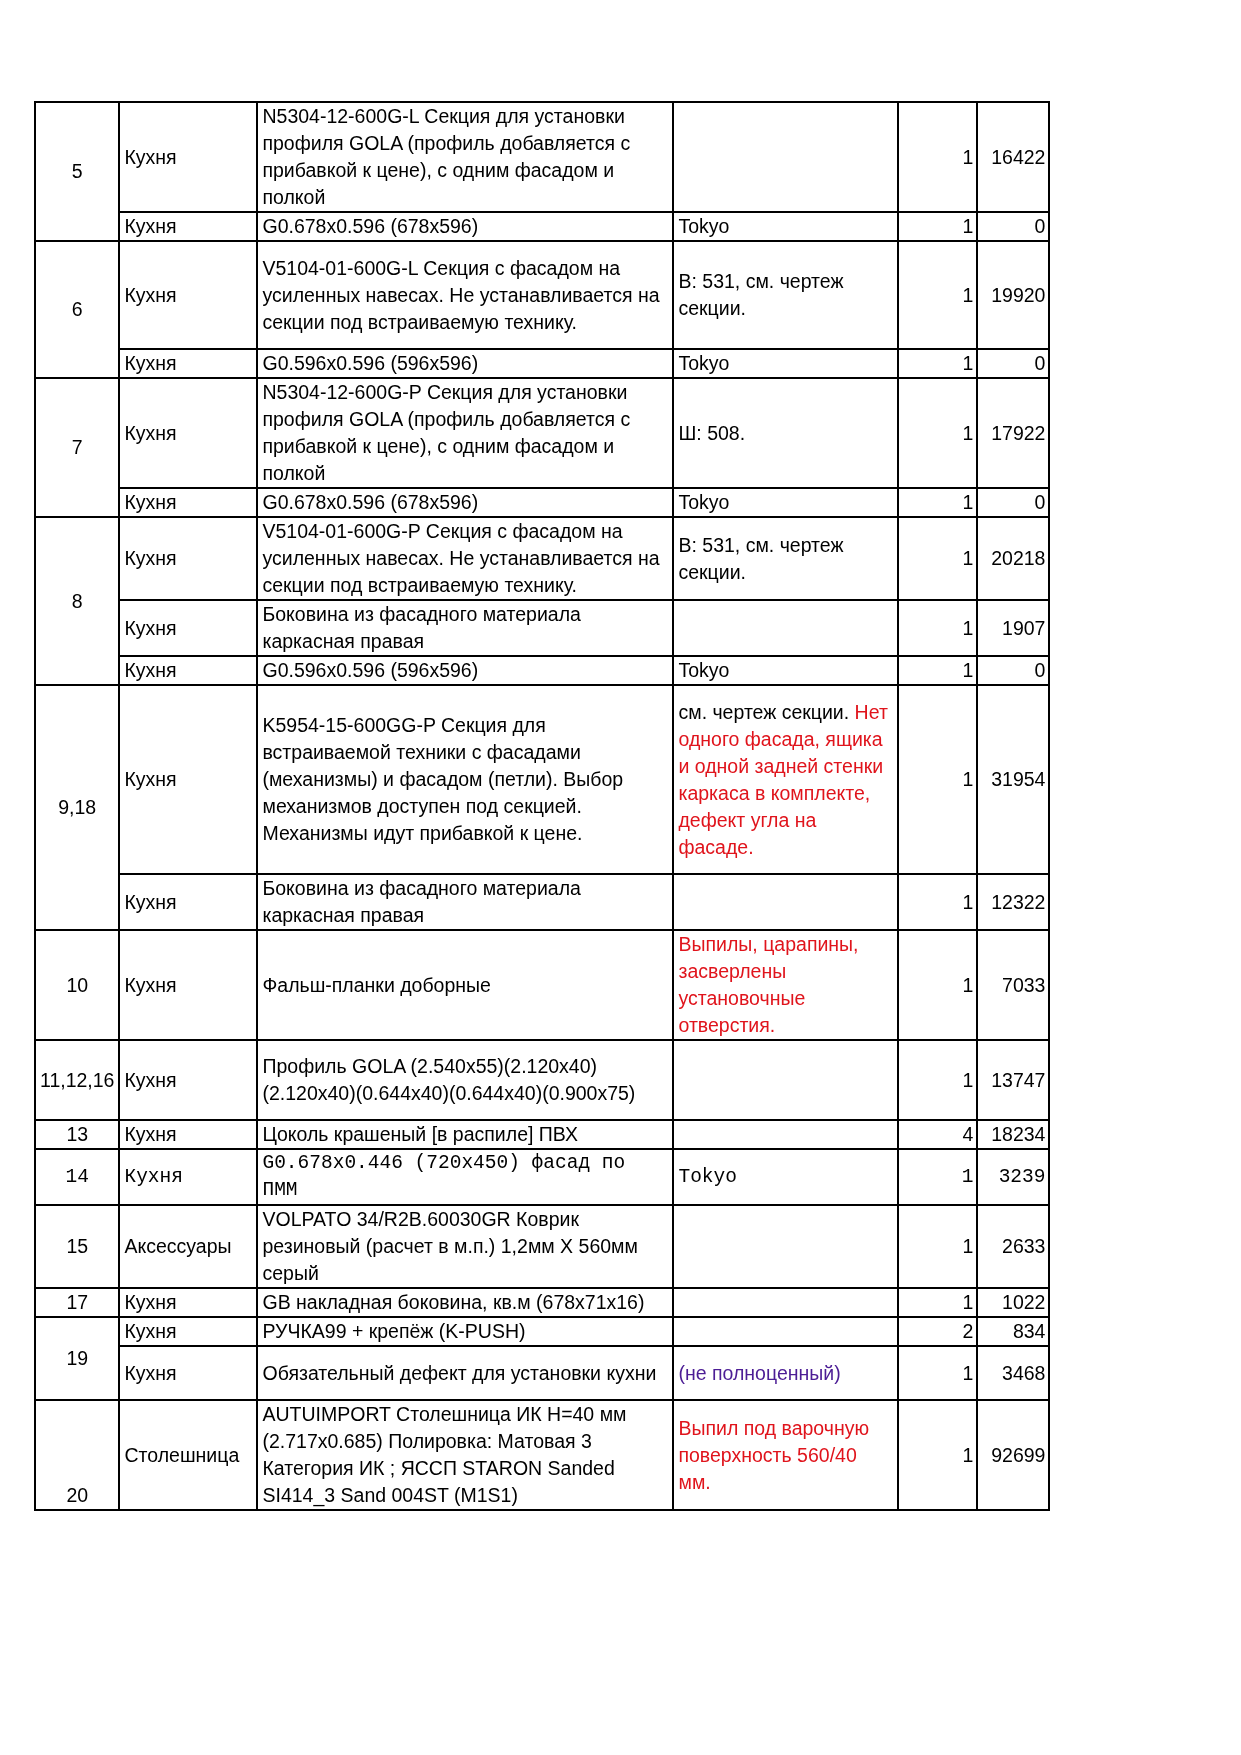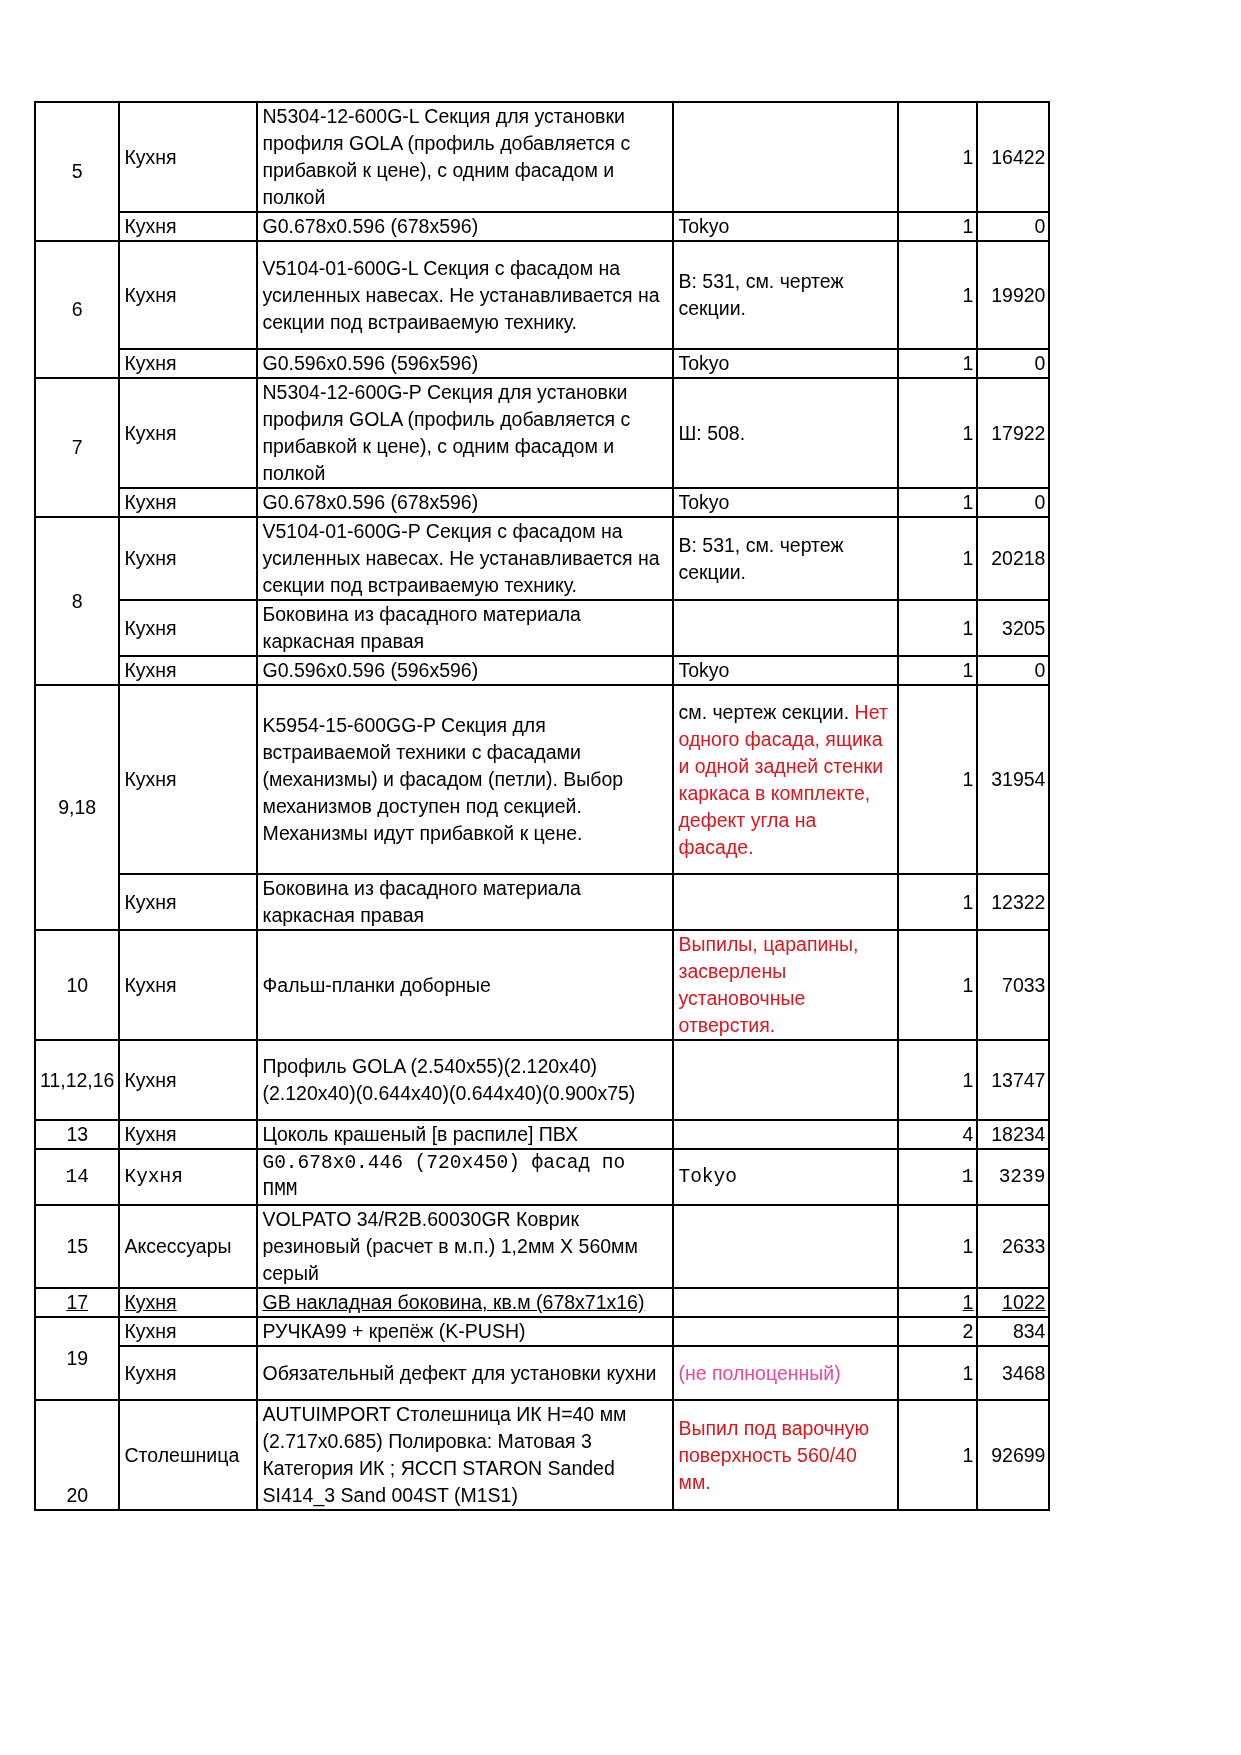--- a/index.html
+++ b/index.html
@@ -77,21 +77,21 @@
         <td class="desc">V5104-01-600G-P Секция с фасадом на усиленных навесах. Не устанавливается на секции под встраиваемую технику.</td>
         <td class="note"><span>В: 531, см. чертеж секции.</span><span class="note-red" style="color: rgb(224, 20, 28);"></span></td>
         <td class="qty">1</td>
         <td class="price">20218</td>
       </tr>
       <tr style="height: 54px;">
         <td class="cat">Кухня</td>
         <td class="desc">Боковина из фасадного материала каркасная правая</td>
         <td class="note"><span></span><span class="note-red" style="color: rgb(224, 20, 28);"></span></td>
         <td class="qty">1</td>
-        <td class="price">3205</td>
+        <td class="price">1907</td>
       </tr>
       <tr style="height: 29px;">
         <td class="cat">Кухня</td>
         <td class="desc">G0.596x0.596 (596x596)</td>
         <td class="note"><span>Tokyo</span><span class="note-red" style="color: rgb(224, 20, 28);"></span></td>
         <td class="qty">1</td>
         <td class="price">0</td>
       </tr>
       <tr style="height: 189px;">
         <td class="num" rowspan="2">9,18</td>
@@ -141,40 +141,40 @@
         <td class="price">3239</td>
       </tr>
       <tr style="height: 80px;">
         <td class="num" rowspan="1">15</td>
         <td class="cat">Аксессуары</td>
         <td class="desc">VOLPATO 34/R2B.60030GR Коврик резиновый (расчет в м.п.) 1,2мм X 560мм серый</td>
         <td class="note"><span></span><span class="note-red" style="color: rgb(224, 20, 28);"></span></td>
         <td class="qty">1</td>
         <td class="price">2633</td>
       </tr>
-      <tr style="height: 28px; text-decoration: underline;">
+      <tr style="height: 28px;">
         <td class="num" rowspan="1">17</td>
         <td class="cat">Кухня</td>
         <td class="desc">GB накладная боковина, кв.м (678x71x16)</td>
         <td class="note"><span></span><span class="note-red" style="color: rgb(224, 20, 28);"></span></td>
         <td class="qty">1</td>
         <td class="price">1022</td>
       </tr>
       <tr style="height: 27px;">
         <td class="num" rowspan="2">19</td>
         <td class="cat">Кухня</td>
         <td class="desc">РУЧКА99 + крепёж (K-PUSH)</td>
         <td class="note"><span></span><span class="note-red" style="color: rgb(224, 20, 28);"></span></td>
         <td class="qty">2</td>
         <td class="price">834</td>
       </tr>
       <tr style="height: 54px;">
         <td class="cat">Кухня</td>
         <td class="desc">Обязательный дефект для установки кухни</td>
-        <td class="note"><span></span><span class="note-red" style="color: #ec4899;">(не полноценный)</span></td>
+        <td class="note"><span></span><span class="note-red" style="color: #4c1d95;">(не полноценный)</span></td>
         <td class="qty">1</td>
         <td class="price">3468</td>
       </tr>
       <tr style="height: 109px;">
         <td class="num num-bottom" rowspan="1">20</td>
         <td class="cat">Столешница</td>
         <td class="desc">AUTUIMPORT Столешница ИК H=40 мм (2.717x0.685) Полировка: Матовая  3 Категория ИК ; ЯССП STARON Sanded SI414_3 Sand 004ST (M1S1)</td>
         <td class="note"><span></span><span class="note-red" style="color: rgb(224, 20, 28);">Выпил под варочную поверхность 560/40 мм.</span></td>
         <td class="qty">1</td>
         <td class="price">92699</td>

